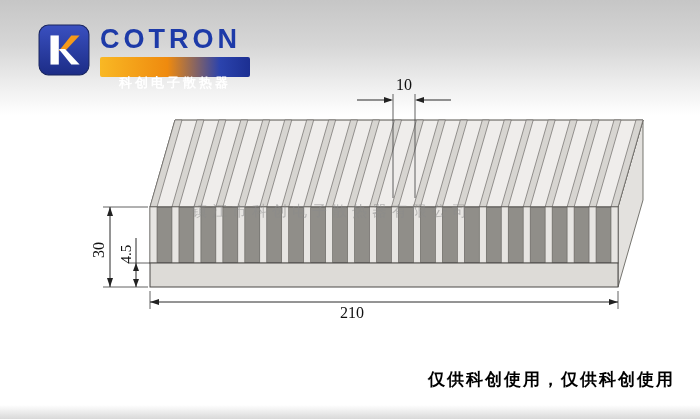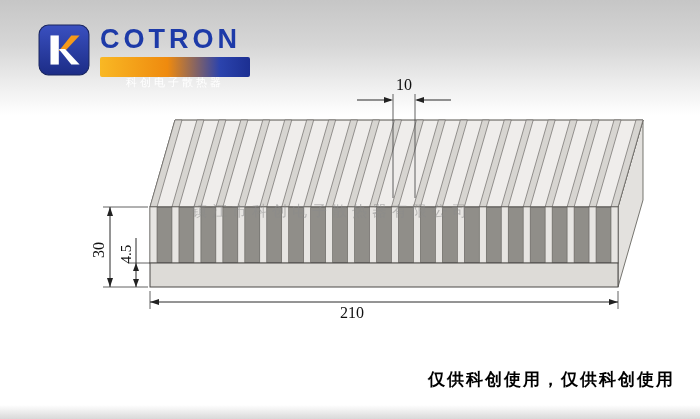--- a/index.html
+++ b/index.html
@@ -18,21 +18,21 @@
   
   .logo{position:absolute;left:38px;top:24px;display:flex;gap:10px;align-items:flex-start;}
   .logo-icon{width:52px;height:52px;display:block;}
   .logo-right{display:flex;flex-direction:column;}
   .brand{font-size:27px;font-weight:bold;color:#1d3aa8;letter-spacing:4px;line-height:30px;}
   .strip{
     margin-top:3px;width:150px;height:20px;border-radius:2px;
     background:linear-gradient(90deg,#f9b824 0%,#ef8a0e 45%,#2b43ad 80%,#1c2f92 100%);
     display:flex;align-items:center;justify-content:center;
   }
-  .strip span{color:#ffffff;font-size:11px;font-weight:normal;letter-spacing:3px;white-space:nowrap;margin-top:31px;}
+  .strip span{color:#ffffff;font-size:13px;font-weight:bold;letter-spacing:3px;white-space:nowrap;margin-top:31px;}
   
   .drawing{position:absolute;left:0;top:0;width:700px;height:419px;}
   .top-surface{fill:#efedeb;stroke:#57554f;stroke-width:1;}
   .right-face{fill:#e3e1de;stroke:#57554f;stroke-width:0.8;}
   .fin-top{fill:#d7d5d1;stroke:#6e6c68;stroke-width:0.7;}
   .front-bg{fill:#908e89;stroke:#4a4846;stroke-width:0.8;}
   .fin-front{fill:#e7e5e2;stroke:#5f5d59;stroke-width:0.6;}
   .base-plate{fill:#dddbd7;stroke:#4a4846;stroke-width:1;}
   .ext-line{stroke:#3a3a3a;stroke-width:0.8;fill:none;}
   .dim-line{stroke:#2b2b2b;stroke-width:1;fill:none;}

